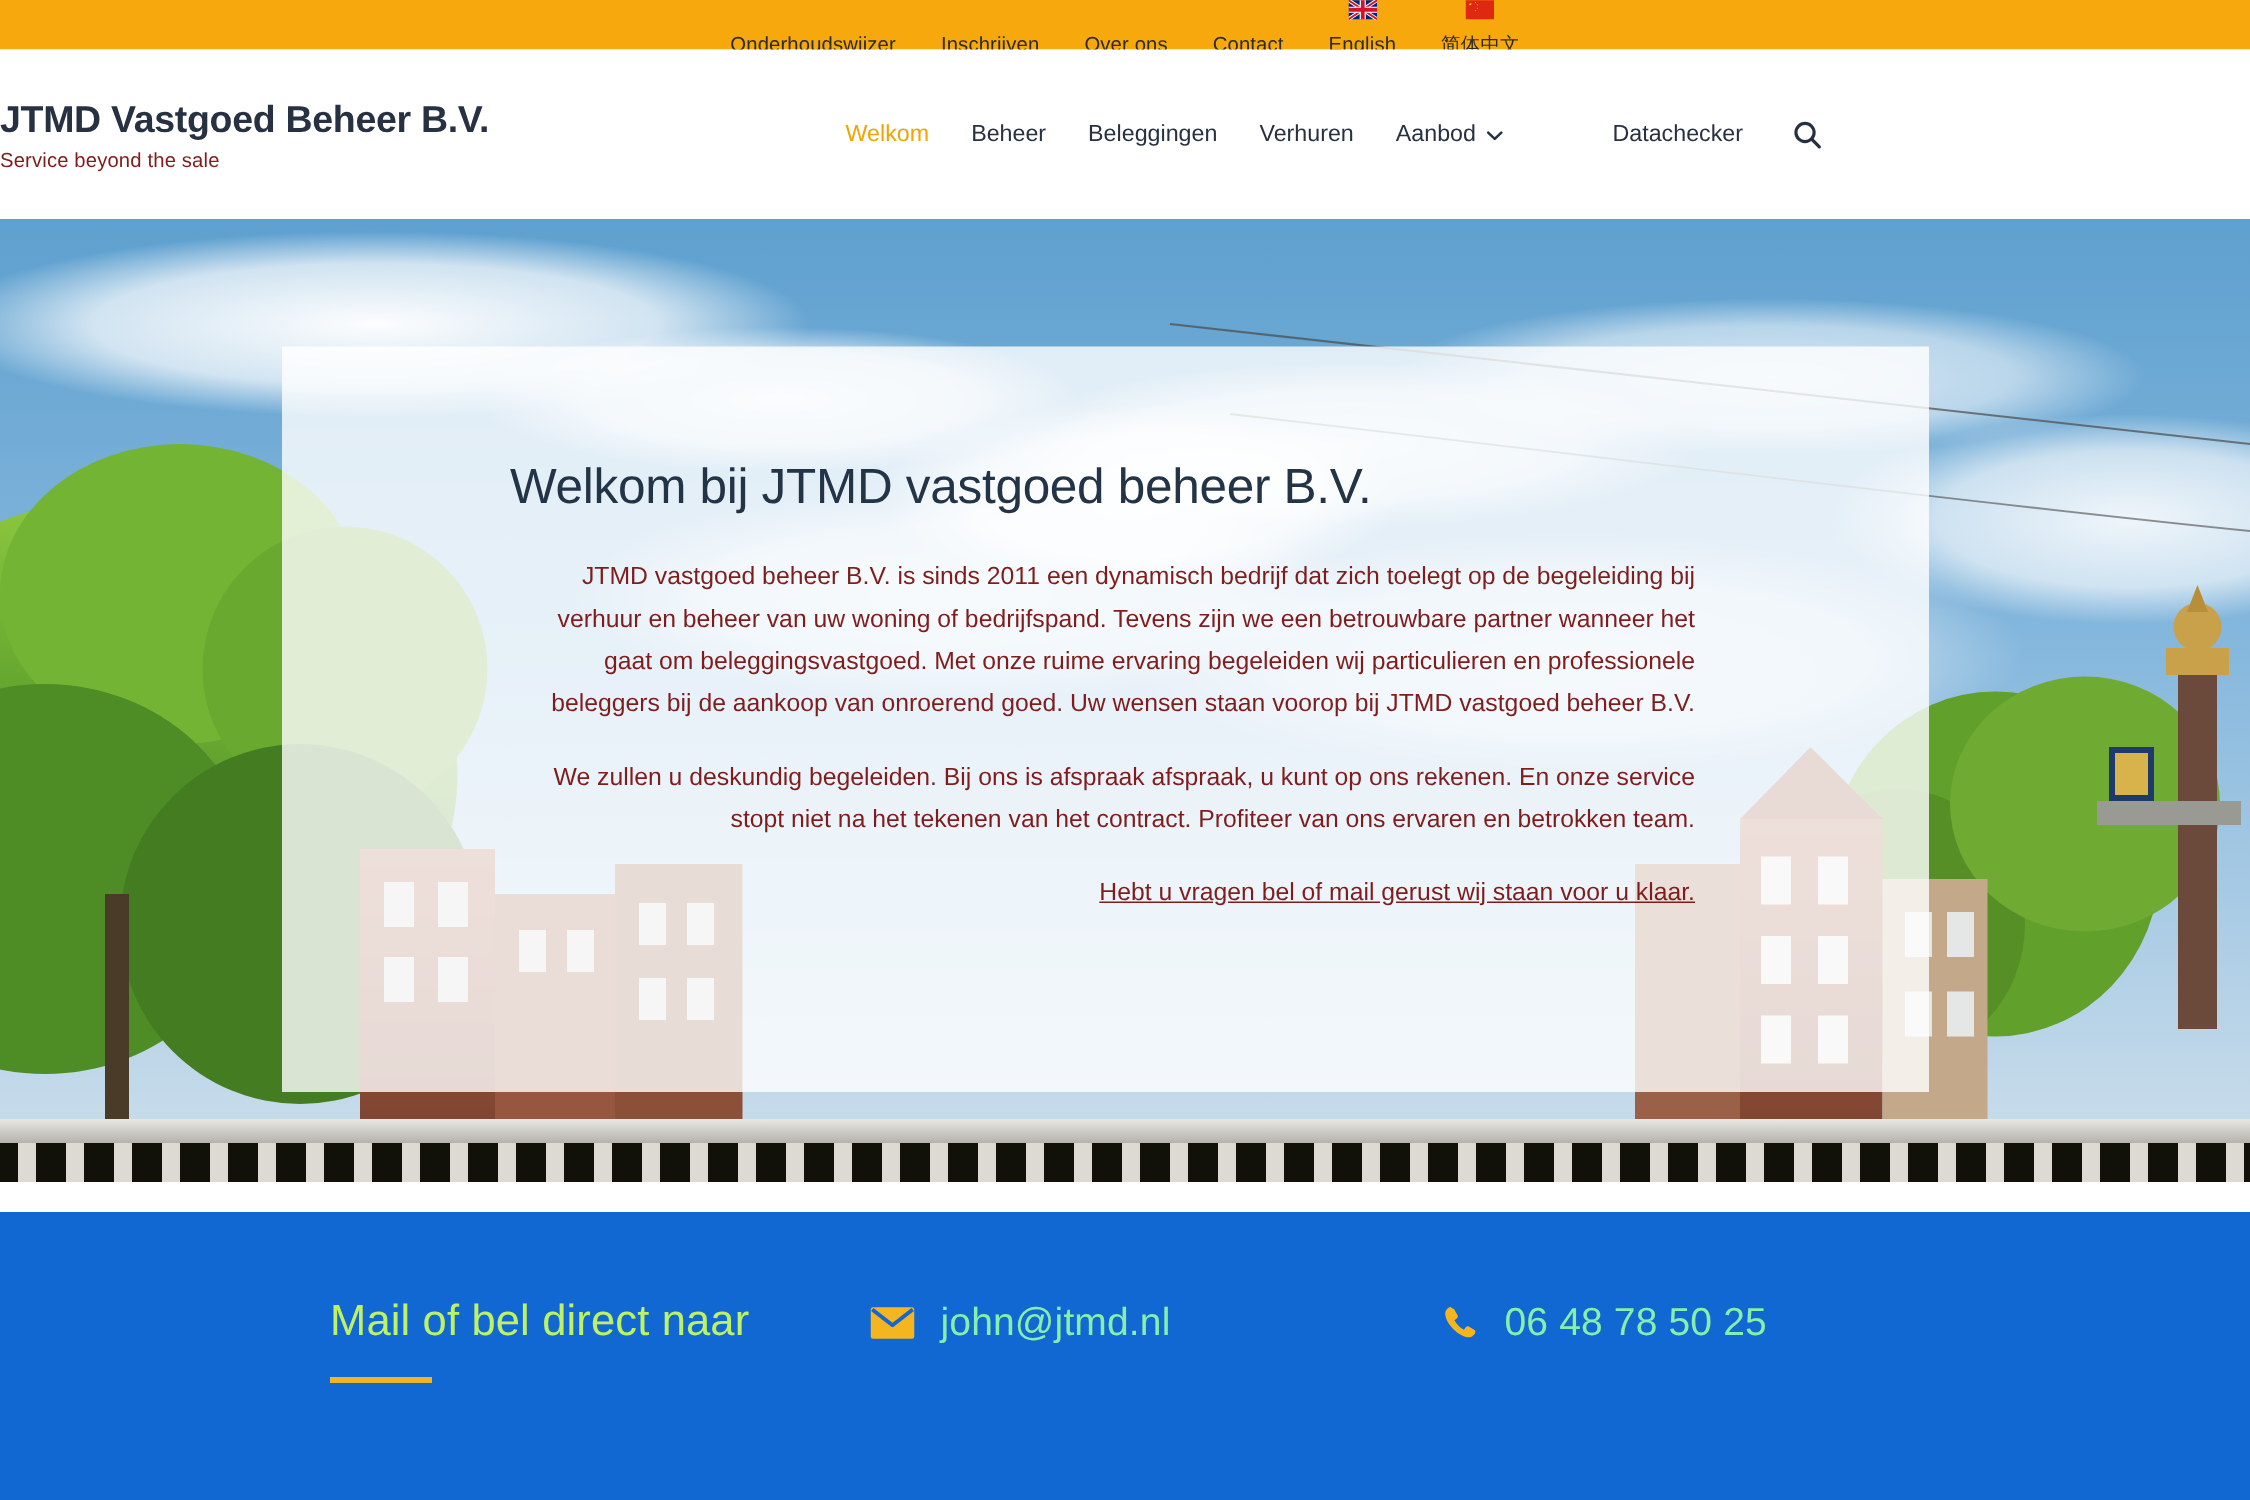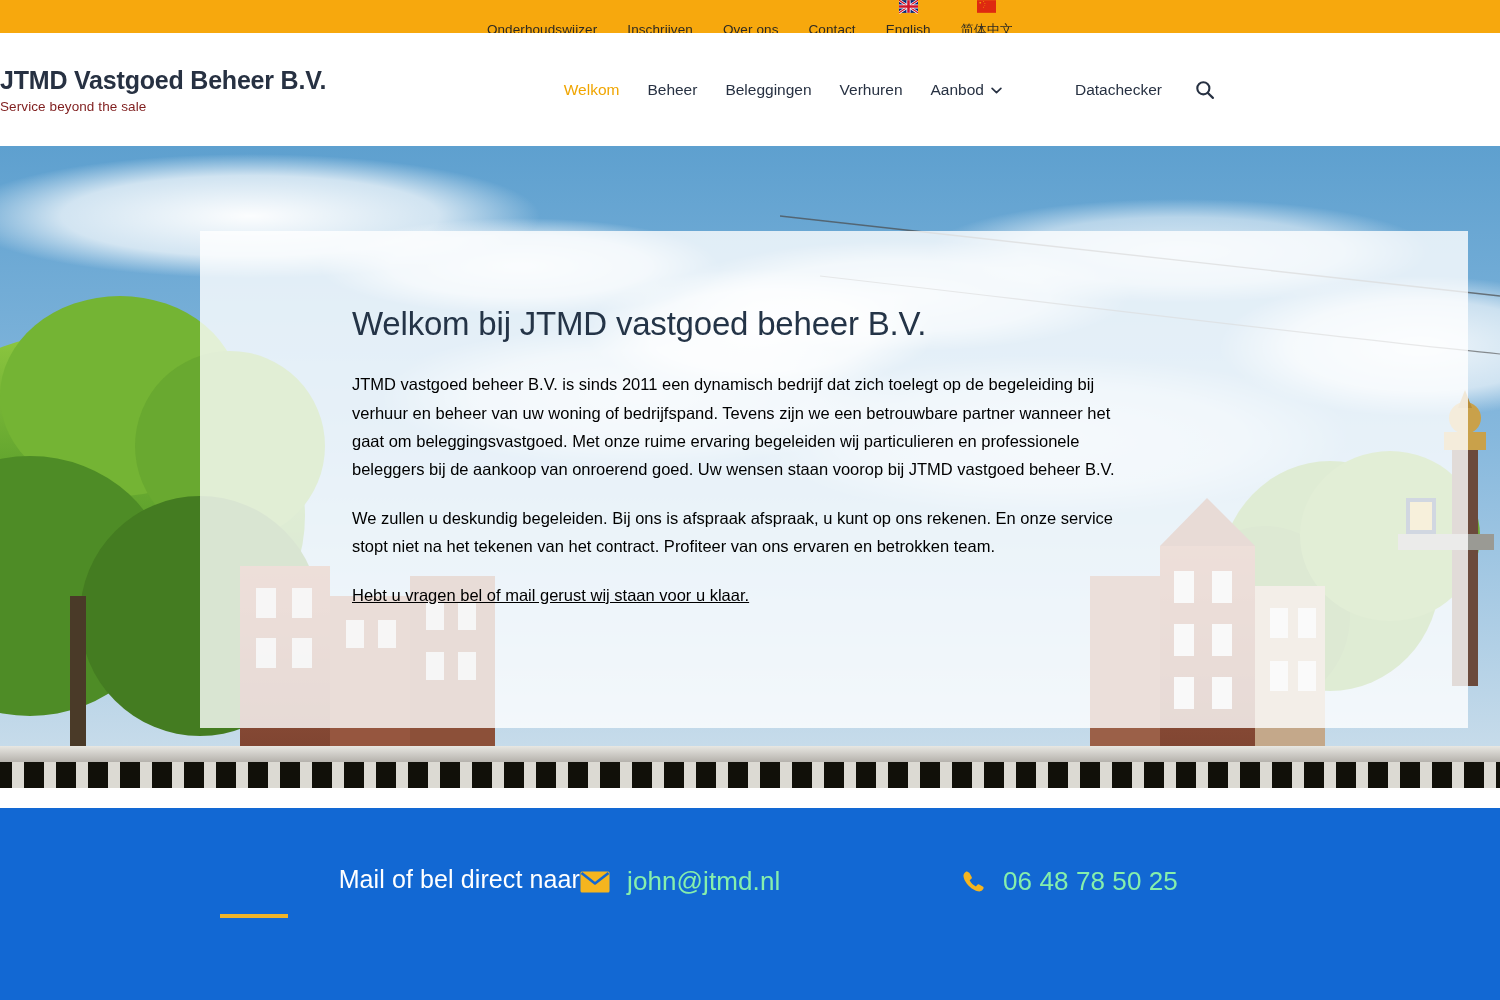--- a/index.html
+++ b/index.html
@@ -142,41 +142,42 @@
   .hero-photo {
     position: absolute;
     inset: 0;
     width: 100%;
     height: 100%;
     display: block;
   }
 
   .hero-card {
     position: absolute;
-    left: 200px;
+    left: 188px;
     top: 85px;
-    width: 1268px;
+    width: 1098px;
     height: 497px;
     background: rgba(255,255,255,0.80);
     padding: 72px 110px 0 152px;
   }
   .hero-h1 {
     font-size: 33px;
     font-weight: normal;
     color: #243447;
     letter-spacing: -0.2px;
     line-height: 1.25;
     margin-bottom: 26px;
   }
   .hero-p {
     font-size: 16.5px;
-    color: #000000;
+    color: #7f1d1d;
     line-height: 1.72;
     margin-bottom: 20px;
     max-width: 790px;
+    text-align: right;
   }
   .hero-p:last-child { margin-bottom: 0; text-decoration: underline; }
 
   
   .spacer { flex: 1 1 auto; background: #ffffff; min-height: 20px; }
 
   .footer {
     flex: 0 0 192px;
     height: 192px;
     background: #1268d3;
@@ -189,25 +190,24 @@
     padding-left: 220px;
     padding-right: 200px;
     display: flex;
     align-items: flex-start;
   }
   .footer-block-title {
     width: 360px;
     flex: 0 0 360px;
   }
   .footer-title-text {
-    font-size: 25px;
-    color: #ffffff;
+    font-size: 29px;
+    color: #bef264;
     line-height: 1.1;
     letter-spacing: 0.1px;
-    text-align: right;
   }
   .footer-underline {
     width: 68px;
     height: 4px;
     background: #f0b428;
     margin-top: 20px;
   }
   .contact-item {
     display: flex;
     align-items: center;

